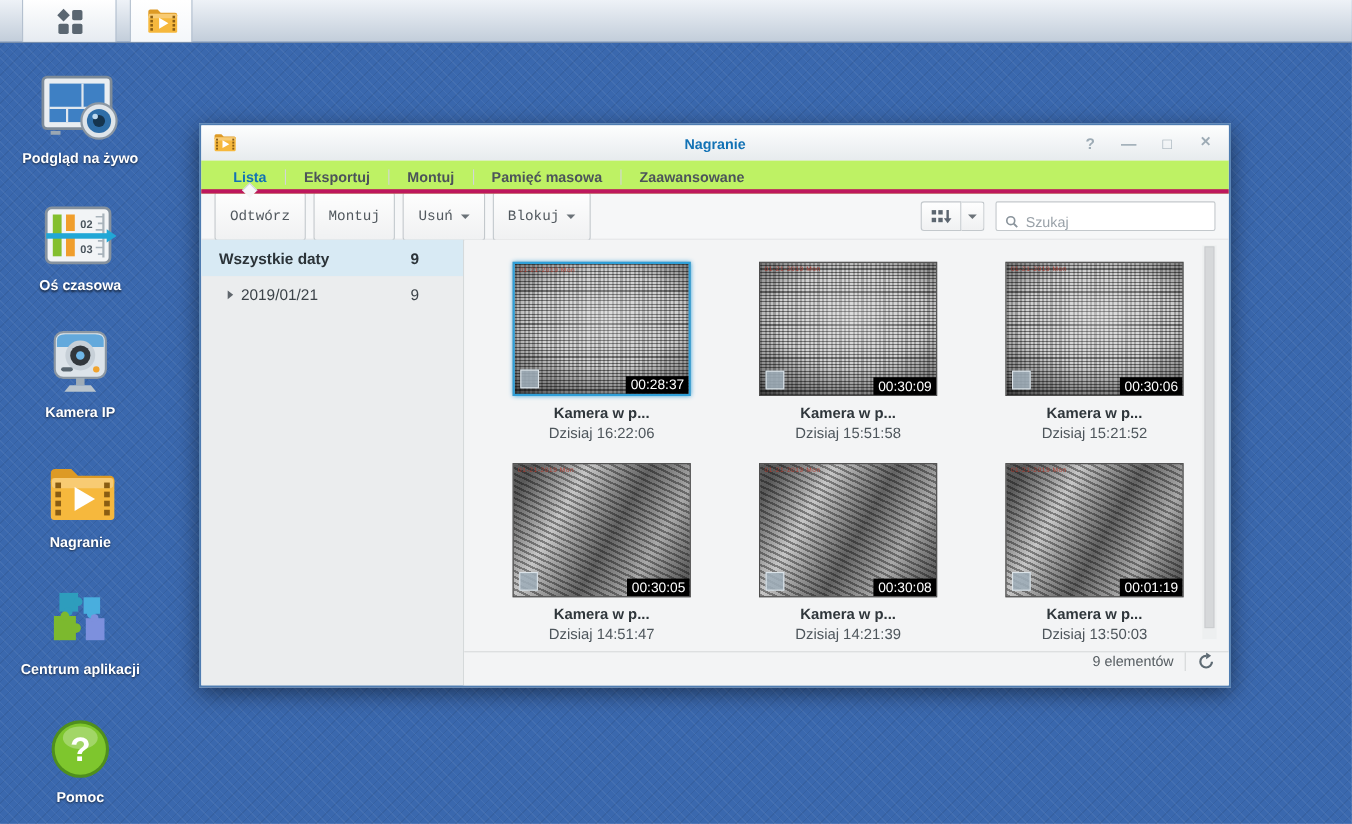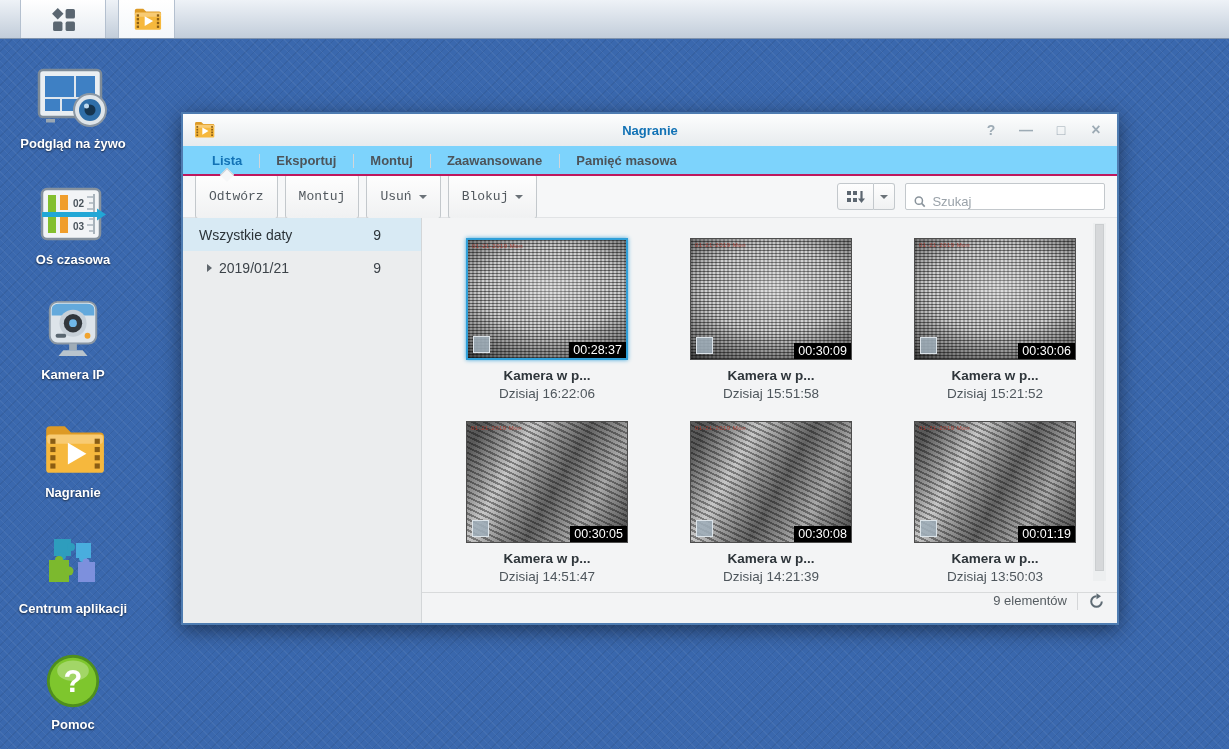--- a/index.html
+++ b/index.html
@@ -63,22 +63,22 @@
     position:absolute; right:14px; top:0; height:32px;
     display:flex; align-items:center; gap:21px;
   }
   .win-controls span {
     color:#9dabb5; font-size:14px; font-weight:bold; cursor:pointer;
     width:14px; text-align:center; line-height:14px;
   }
 
   
   .tabbar {
-    height:30px; flex:0 0 30px; background:#7dd3fc;
-    border-bottom:2px solid #be185d;
+    height:30px; flex:0 0 30px; background:#bef264;
+    border-bottom:4px solid #be185d;
     display:flex; padding-left:12px; position:relative; z-index:3;
   }
   .tab {
     padding:0 17px; line-height:29px; font-size:13px; font-weight:bold;
     color:#4c545a; position:relative; cursor:pointer; white-space:nowrap;
   }
   .tab + .tab::before {
     content:""; position:absolute; left:0; top:8px; height:14px; width:1px; background:#d2d6d9;
   }
   .tab.active { color:#1272b5; }
@@ -132,21 +132,21 @@
 
   
   .main { flex:1; display:flex; min-height:0; }
   .tree {
     width:239px; flex:0 0 239px; background:#ebedee; border-right:1px solid #d3d6d8;
   }
   .tree-row {
     height:33px; display:flex; align-items:center;
     padding:0 40px 0 16px; font-size:14px; color:#3c4349; cursor:pointer;
   }
-  .tree-row.selected { background:#d8eaf4; font-weight:normal; color:#2b3338; }
+  .tree-row.selected { background:#d8eaf4; font-weight:bold; color:#2b3338; }
   .tree-row .count { margin-left:auto; }
   .tree-row .twisty {
     width:0; height:0; margin:0 7px 0 8px;
     border-left:5px solid #5f666c;
     border-top:4px solid transparent; border-bottom:4px solid transparent;
   }
 
   .content { flex:1; position:relative; background:#f3f4f5; min-width:0; }
   .grid {
     position:absolute; left:0; right:0; top:0; bottom:31px; overflow:hidden;
@@ -383,22 +383,22 @@
       <span>—</span>
       <span>□</span>
       <span style="font-size:16px;">×</span>
     </div>
   </div>
 
   <div class="tabbar">
     <div class="tab active">Lista</div>
     <div class="tab">Eksportuj</div>
     <div class="tab">Montuj</div>
+    <div class="tab">Pamięć masowa</div>
     <div class="tab">Zaawansowane</div>
-    <div class="tab">Pamięć masowa</div>
   </div>
 
   <div class="toolbar">
     <button class="btn">
       <span>Odtwórz</span>
     </button>
     <button class="btn">
       <span>Montuj</span>
     </button>
     <button class="btn">

